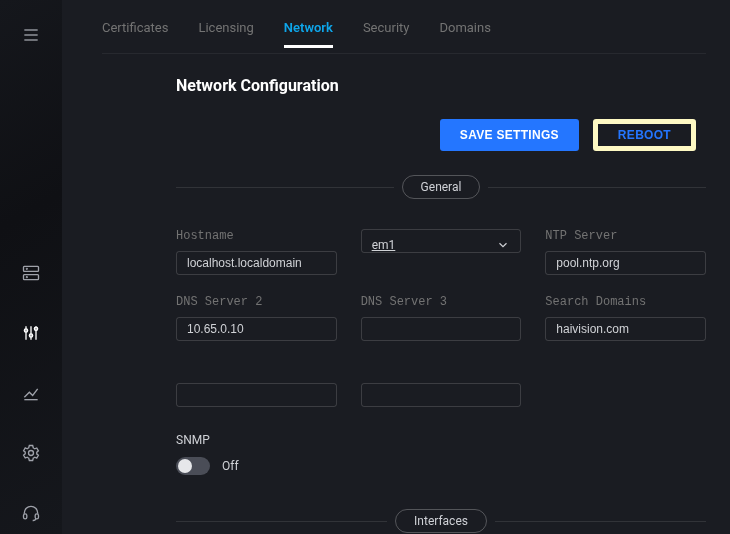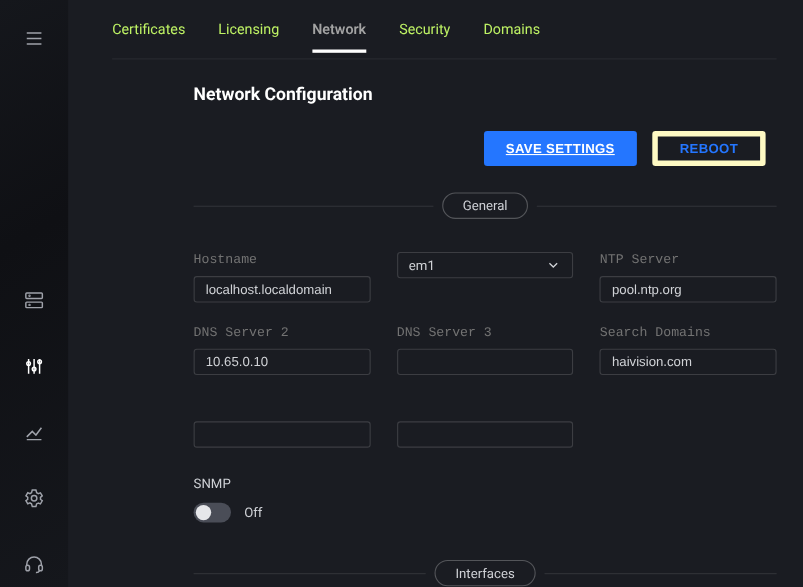--- a/index.html
+++ b/index.html
@@ -31,38 +31,38 @@
     flex-direction: column;
     padding: 0 24px 0 40px;
   }
   .tabs {
     display: flex;
     gap: 30px;
     padding: 20px 0 6px 0;
     font-size: 13px;
     border-bottom: 1px solid rgba(255,255,255,0.06);
   }
-  .tab { color: #bef264; cursor: pointer; padding-bottom: 10px; }
-  .tab.active { color: #a3a3a3; font-weight: 600; border-bottom: 3px solid #fff; margin-bottom:-1px; }
+  .tab { color: #737373; cursor: pointer; padding-bottom: 10px; }
+  .tab.active { color: #0ea5e9; font-weight: 600; border-bottom: 3px solid #fff; margin-bottom:-1px; }
   .content { padding: 22px 0 0 74px; }
   h2.page-title { color: #fff; font-size: 16px; font-weight: 700; margin-bottom: 24px; }
   .action-row { display:flex; justify-content:flex-end; gap: 14px; margin-bottom: 12px; padding-right: 10px;}
   .btn { height: 32px; padding: 0 20px; font-size: 12px; font-weight:700; letter-spacing:0.3px; border-radius: 3px; cursor:pointer; border:none; }
-  .btn-primary { background:#2476ff; color:#fff;text-decoration:underline; }
+  .btn-primary { background:#2476ff; color:#fff; }
   .btn-outline { background:transparent; color:#2476ff; border:5px solid #fef9c3; }
   .section-divider { display:flex; align-items:center; margin: 6px 0 18px 0; }
   .section-divider .line { flex:1; height:1px; background:rgba(255,255,255,0.10);}
   .section-divider .pill { border:1px solid rgba(255,255,255,0.25); border-radius: 14px; padding: 4px 18px; font-size:12px; color:#cfd1d6; margin: 12px 8px;}
   .grid-3 { display:grid; grid-template-columns: repeat(3, 1fr); gap: 20px 24px; }
   .field label { display:block; font-size:12px; color:#737373; margin-bottom:8px;font-family:Liberation Mono, monospace;}
   .field input, .field .select {
     width:100%; height:24px; background:transparent; border:1px solid rgba(255,255,255,0.15);
     border-radius:3px; color:#d0d2d6; padding: 0 10px; font-size:12px;
   }
-  .field .select { display:flex; align-items:center; justify-content:space-between; cursor:pointer;}
+  .field .select { display:flex; align-items:flex-end; justify-content:space-between; cursor:pointer;text-decoration:underline;}
   .chev { width:14px; height:14px; }
   .chev svg { width:14px; height:14px; stroke:#d0d2d6; fill:none; stroke-width:2;}
   .snmp-row { margin-top: 26px; }
   .toggle-row { display:flex; align-items:center; gap:12px; margin-top:10px;}
   .toggle {
     width:34px; height:18px; background:#4a4d57; border-radius:10px; position:relative; cursor:pointer;
   }
   .toggle .knob {
     width:14px; height:14px; background:#e6e7ea; border-radius:50%; position:absolute; top:2px; left:2px;
   }

